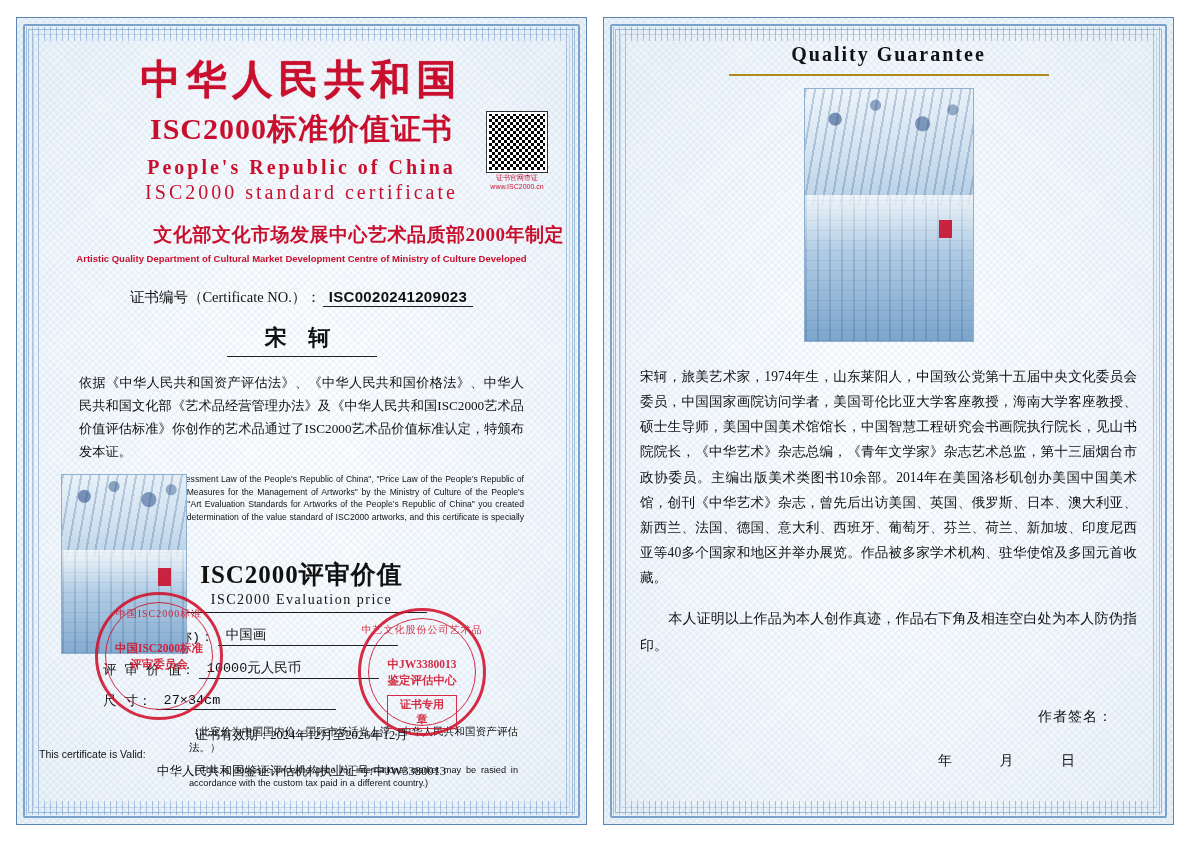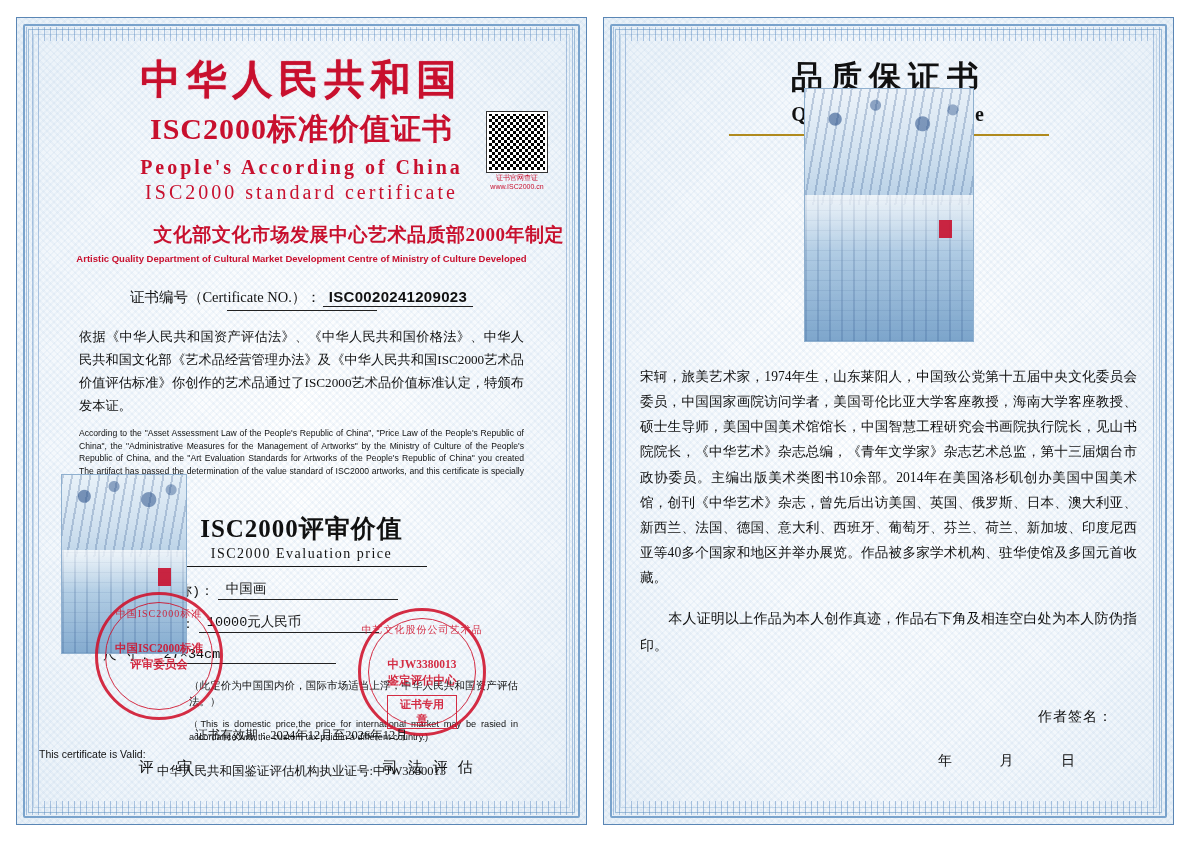--- a/index.html
+++ b/index.html
@@ -284,37 +284,38 @@
 
 <div class="page">
 
   <div class="cert" id="left-cert">
     <div class="guilloche"></div>
     <div class="lacework"></div>
     <div class="inner">
 
       <div class="title-cn">中华人民共和国</div>
       <div class="title-cn2">ISC2000标准价值证书</div>
-      <div class="title-en1">People's  According  of  China</div>
+      <div class="title-en1">People's  Republic  of  China</div>
       <div class="title-en2">ISC2000  standard  certificate</div>
 
       <div class="qr-box">
         <div class="qr"></div>
         <div class="qr-cap">证书官网查证</div>
         <div class="qr-cap2">www.ISC2000.cn</div>
       </div>
 
       <div class="dept-cn">文化部文化市场发展中心艺术品质部2000年制定</div>
       <div class="dept-en">Artistic Quality Department of Cultural Market Development Centre of Ministry of Culture Developed</div>
 
       <div class="certno-row">
         <span class="certno-label">证书编号（Certificate NO.）：</span>
         <span class="certno-value">ISC0020241209023</span>
       </div>
 
+      <div class="artist-name">宋  轲</div>
       <div class="artist-rule"></div>
 
       <div class="para-cn">依据《中华人民共和国资产评估法》、《中华人民共和国价格法》、中华人民共和国文化部《艺术品经营管理办法》及《中华人民共和国ISC2000艺术品价值评估标准》你创作的艺术品通过了ISC2000艺术品价值标准认定，特颁布发本证。</div>
       <div class="para-en">According to the "Asset Assessment Law of the People's Republic of China", "Price Law of the People's Republic of China", the "Administrative Measures for the Management of Artworks" by the Ministry of Culture of the People's Republic of China, and the "Art Evaluation Standards for Artworks of the People's Republic of China" you created The artifact has passed the determination of the value standard of ISC2000 artworks, and this certificate is specially issued.</div>
 
       <div class="eval-title">ISC2000评审价值</div>
       <div class="eval-title-en">ISC2000  Evaluation  price</div>
       <div class="eval-rule"></div>
 
       <div class="field">
@@ -367,21 +368,20 @@
       <div class="license">中华人民共和国鉴证评估机构执业证号:中JW3380013</div>
 
     </div>
   </div>
 
   <div class="cert" id="right-cert">
     <div class="guilloche"></div>
     <div class="lacework"></div>
     <div class="inner">
 
-      <div class="q-title-cn">品质保证书</div>
       <div class="q-title-en">Quality  Guarantee</div>
       <div class="q-rule"></div>
 
       <div class="artwork-right">
         <div class="art-sky"></div>
         <div class="art-seal"></div>
       </div>
 
       <div class="bio">宋轲，旅美艺术家，1974年生，山东莱阳人，中国致公党第十五届中央文化委员会委员，中国国家画院访问学者，美国哥伦比亚大学客座教授，海南大学客座教授、硕士生导师，美国中国美术馆馆长，中国智慧工程研究会书画院执行院长，见山书院院长，《中华艺术》杂志总编，《青年文学家》杂志艺术总监，第十三届烟台市政协委员。主编出版美术类图书10余部。2014年在美国洛杉矶创办美国中国美术馆，创刊《中华艺术》杂志，曾先后出访美国、英国、俄罗斯、日本、澳大利亚、新西兰、法国、德国、意大利、西班牙、葡萄牙、芬兰、荷兰、新加坡、印度尼西亚等40多个国家和地区并举办展览。作品被多家学术机构、驻华使馆及多国元首收藏。</div>
 

